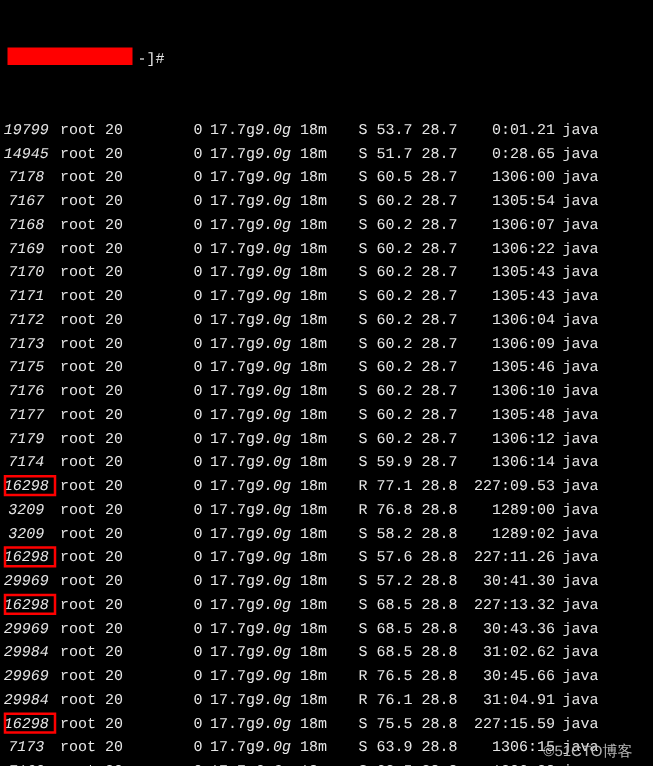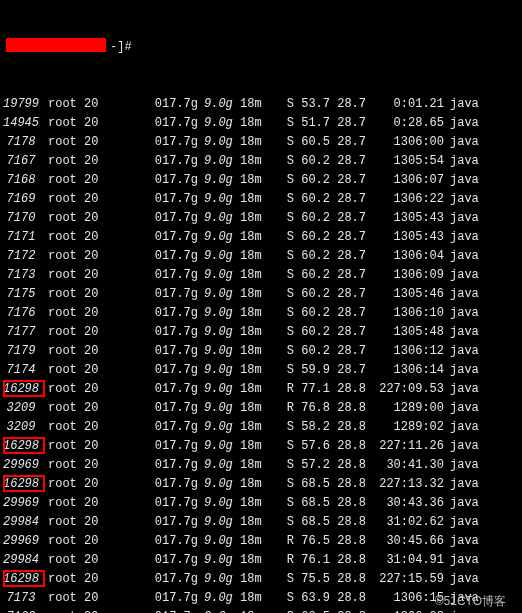--- a/index.html
+++ b/index.html
@@ -22,21 +22,21 @@
     height: 19px;
     display: flex;
     align-items: center;
     position: relative;
   }
   .cell { display: inline-block; }
   .c-pid   { width: 42px; text-align: center; font-style: italic; }
   .c-user  { width: 36px; text-align: left; margin-left: 6px; }
   .c-pr    { width: 48px; text-align: left; }
   .c-ni    { width: 30px; text-align: right; }
-  .c-virt  { width: 42px; }
+  .c-virt  { width: 42px; text-align: right; }
   .c-res   { width: 36px; text-align: left; font-style: italic; }
   .c-shr   { width: 42px; text-align: left; }
   .c-s     { width: 12px; text-align: right; }
   .c-cpu   { width: 36px; text-align: right; }
   .c-mem   { width: 36px; text-align: right; }
   .c-time  { width: 78px; text-align: right; }
   .c-cmd   { width: 36px; text-align: left; margin-left: 6px; }
   .hl-red-box {
     position: absolute;
     border: 2px solid #ff0000;

